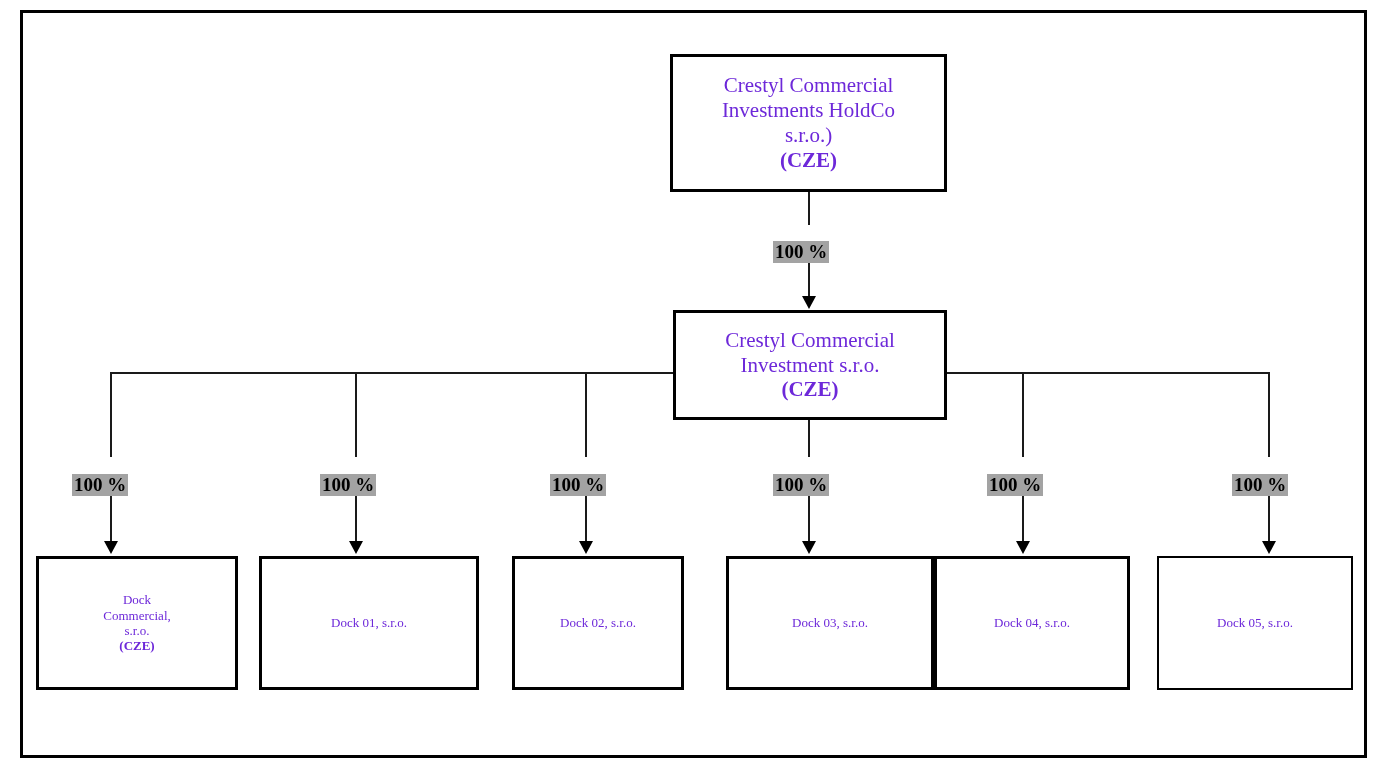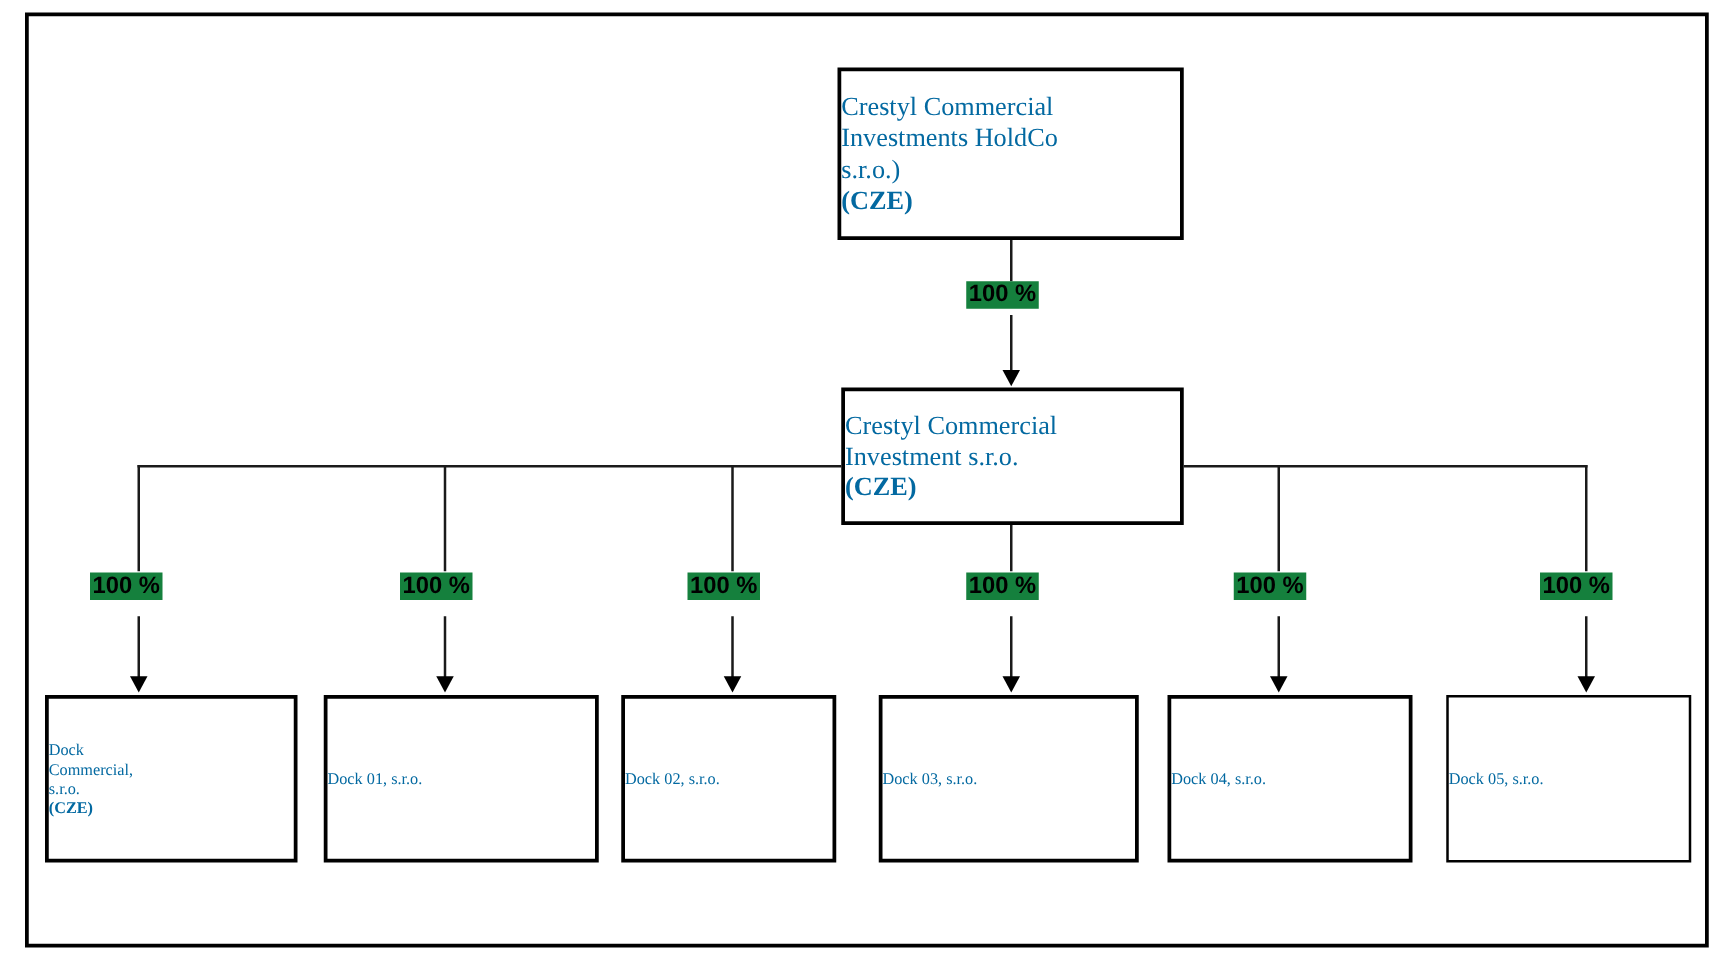--- a/index.html
+++ b/index.html
@@ -34,24 +34,24 @@
   }
 
   
   .node {
     position: absolute;
     box-sizing: border-box;
     border: 3px solid #000000;
     background: #ffffff;
     display: flex;
     flex-direction: column;
-    align-items: flex-start;
+    align-items: center;
     justify-content: center;
     text-align: center;
-    color: #0369a1;
+    color: #6d28d9;
     line-height: 1.18;
     z-index: 3;
   }
   .node .ln {
     display: block;
     white-space: nowrap;
   }
   .node .ln.bold {
     font-weight: bold;
   }
@@ -97,28 +97,29 @@
     position: absolute;
     width: 0;
     height: 0;
     border-left: 7px solid transparent;
     border-right: 7px solid transparent;
     border-top: 13px solid #000000;
     z-index: 2;
   }
   .pct-label {
     position: absolute;
-    font-family: Liberation Sans, sans-serif;
+    font-family: Liberation Serif, serif;
     font-size: 19px;
     font-weight: bold;
     color: #000000;
     white-space: nowrap;
     z-index: 4;
-    background: #15803d;
+    background: #a3a3a3;
     padding: 0 2px;
+    margin-top: 16px;
   }
 </style>
 </head>
 <body>
 
 <div id="canvas">
 
   <div class="outer-frame"></div>
 
   <div class="node" id="node-holdco">
@@ -177,25 +178,25 @@
     <span class="ln">Dock</span>
     <span class="ln">Commercial,</span>
     <span class="ln">s.r.o.</span>
     <span class="ln bold">(CZE)</span>
   </div>
 
   <div class="node leaf-node thick" style="left:259px; width:220px;">
     <span class="ln">Dock 01, s.r.o.</span>
   </div>
 
-  <div class="node leaf-node thick" style="left:497px; width:172px;">
+  <div class="node leaf-node thick" style="left:512px; width:172px;">
     <span class="ln">Dock 02, s.r.o.</span>
   </div>
 
-  <div class="node leaf-node thick" style="left:703px; width:208px;">
+  <div class="node leaf-node thick" style="left:726px; width:208px;">
     <span class="ln">Dock 03, s.r.o.</span>
   </div>
 
   <div class="node leaf-node thick" style="left:934px; width:196px;">
     <span class="ln">Dock 04, s.r.o.</span>
   </div>
 
   <div class="node leaf-node" style="left:1157px; width:196px; border-width:2px;">
     <span class="ln">Dock 05, s.r.o.</span>
   </div>

